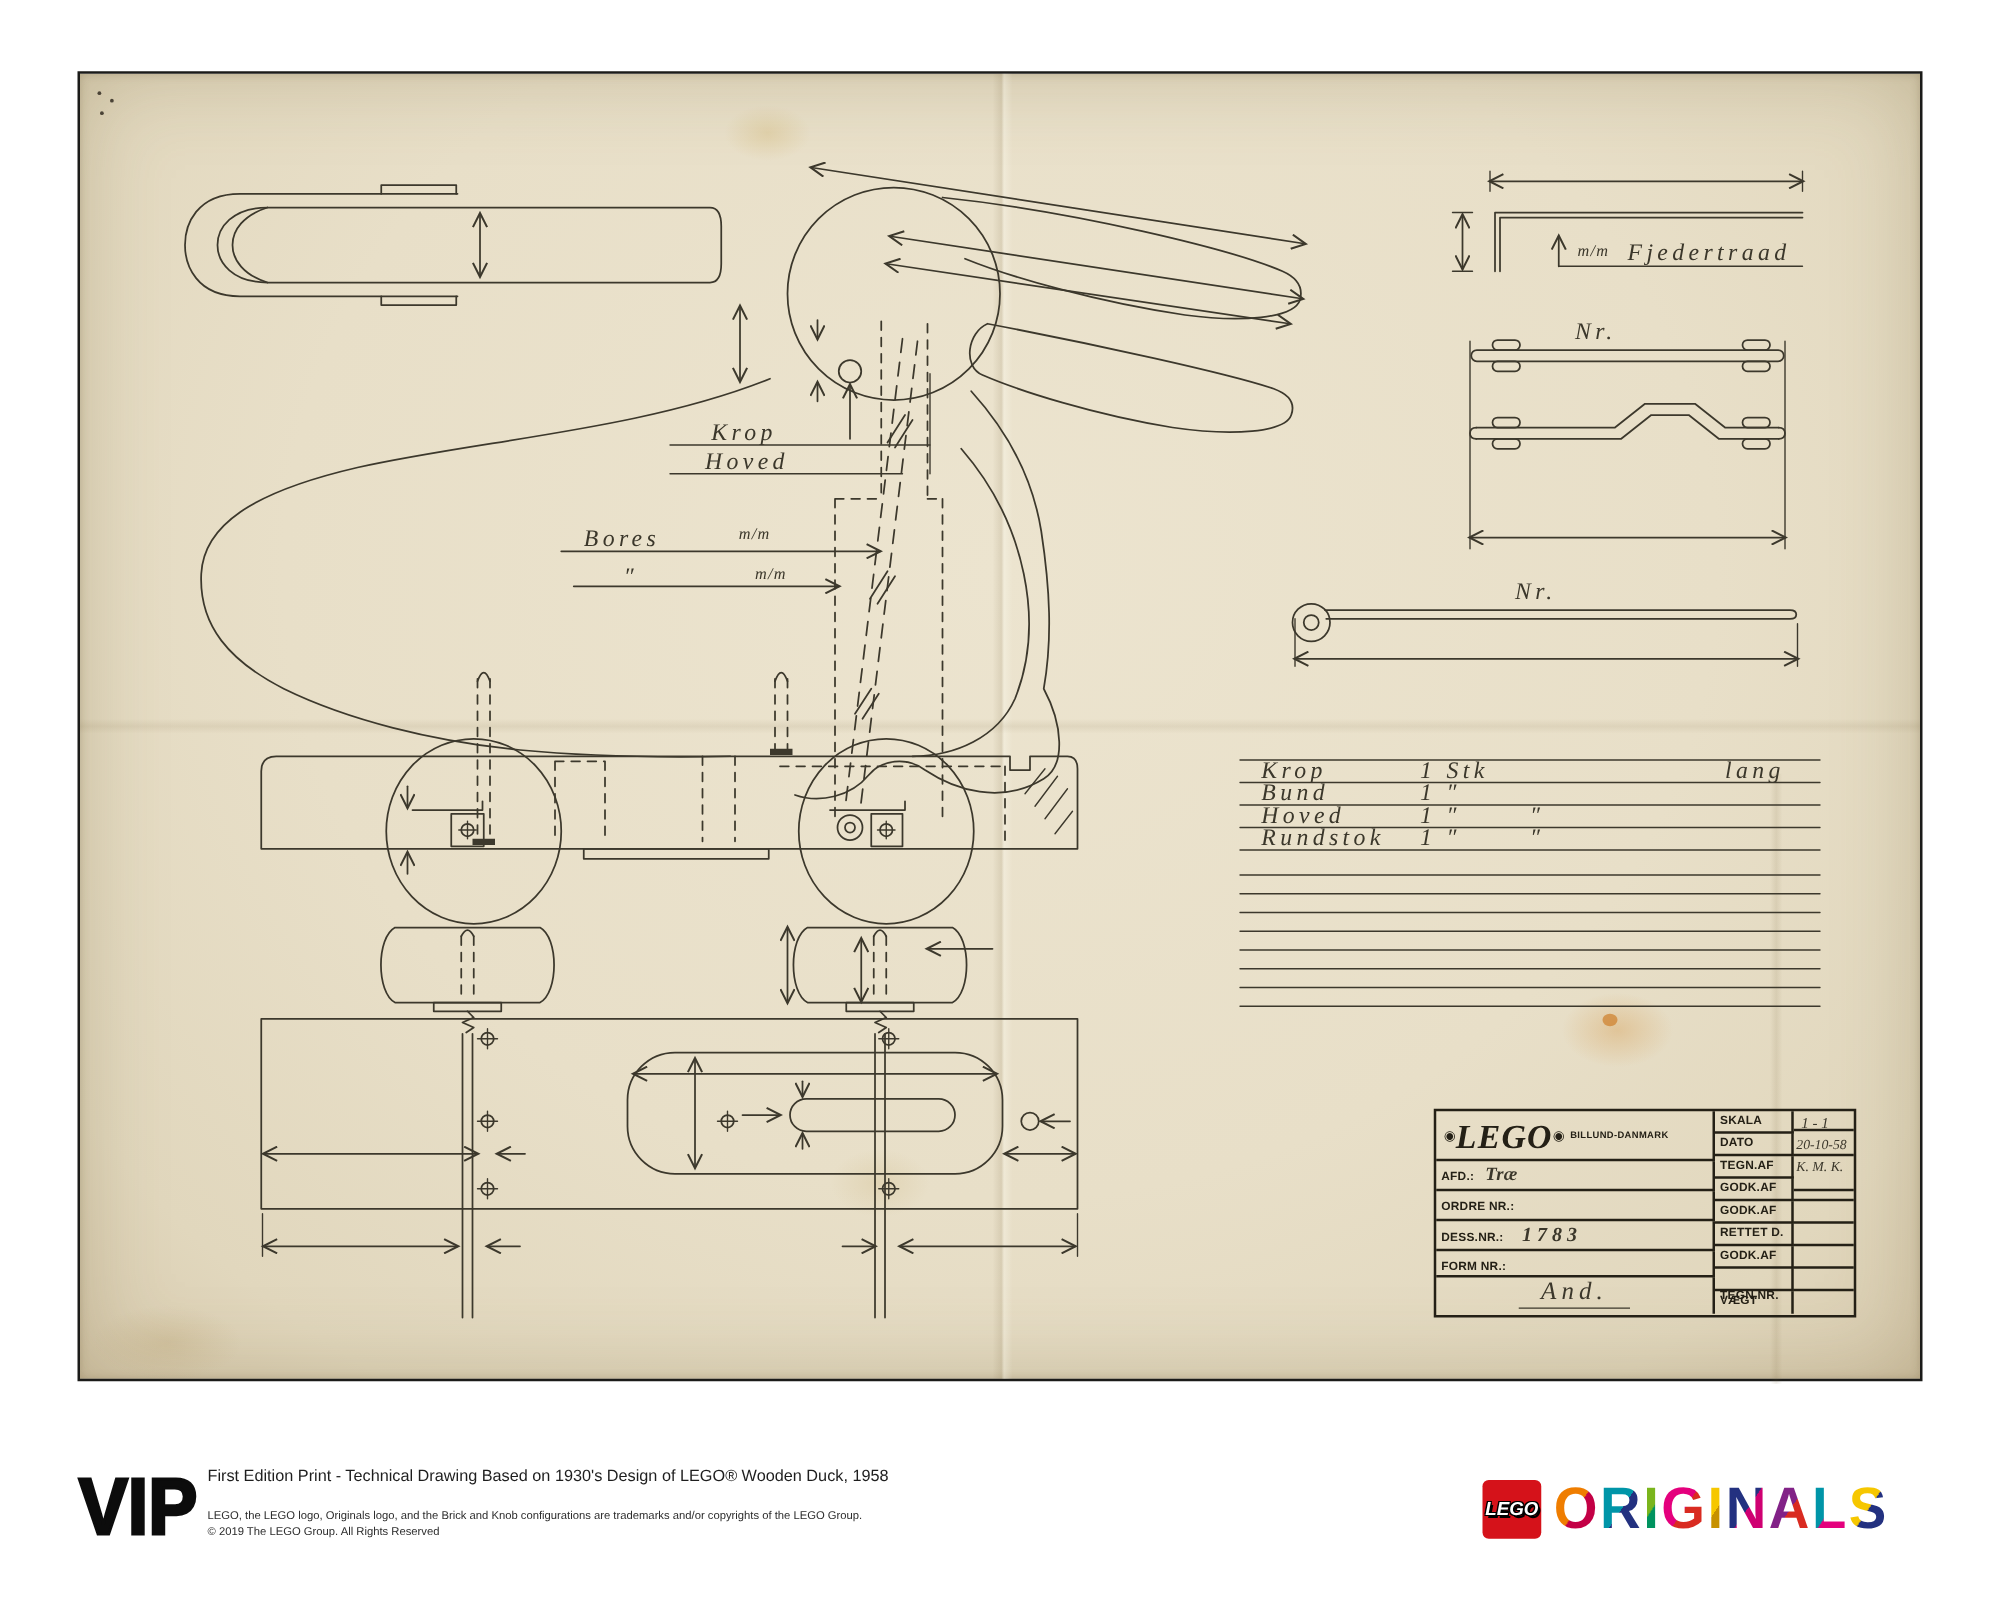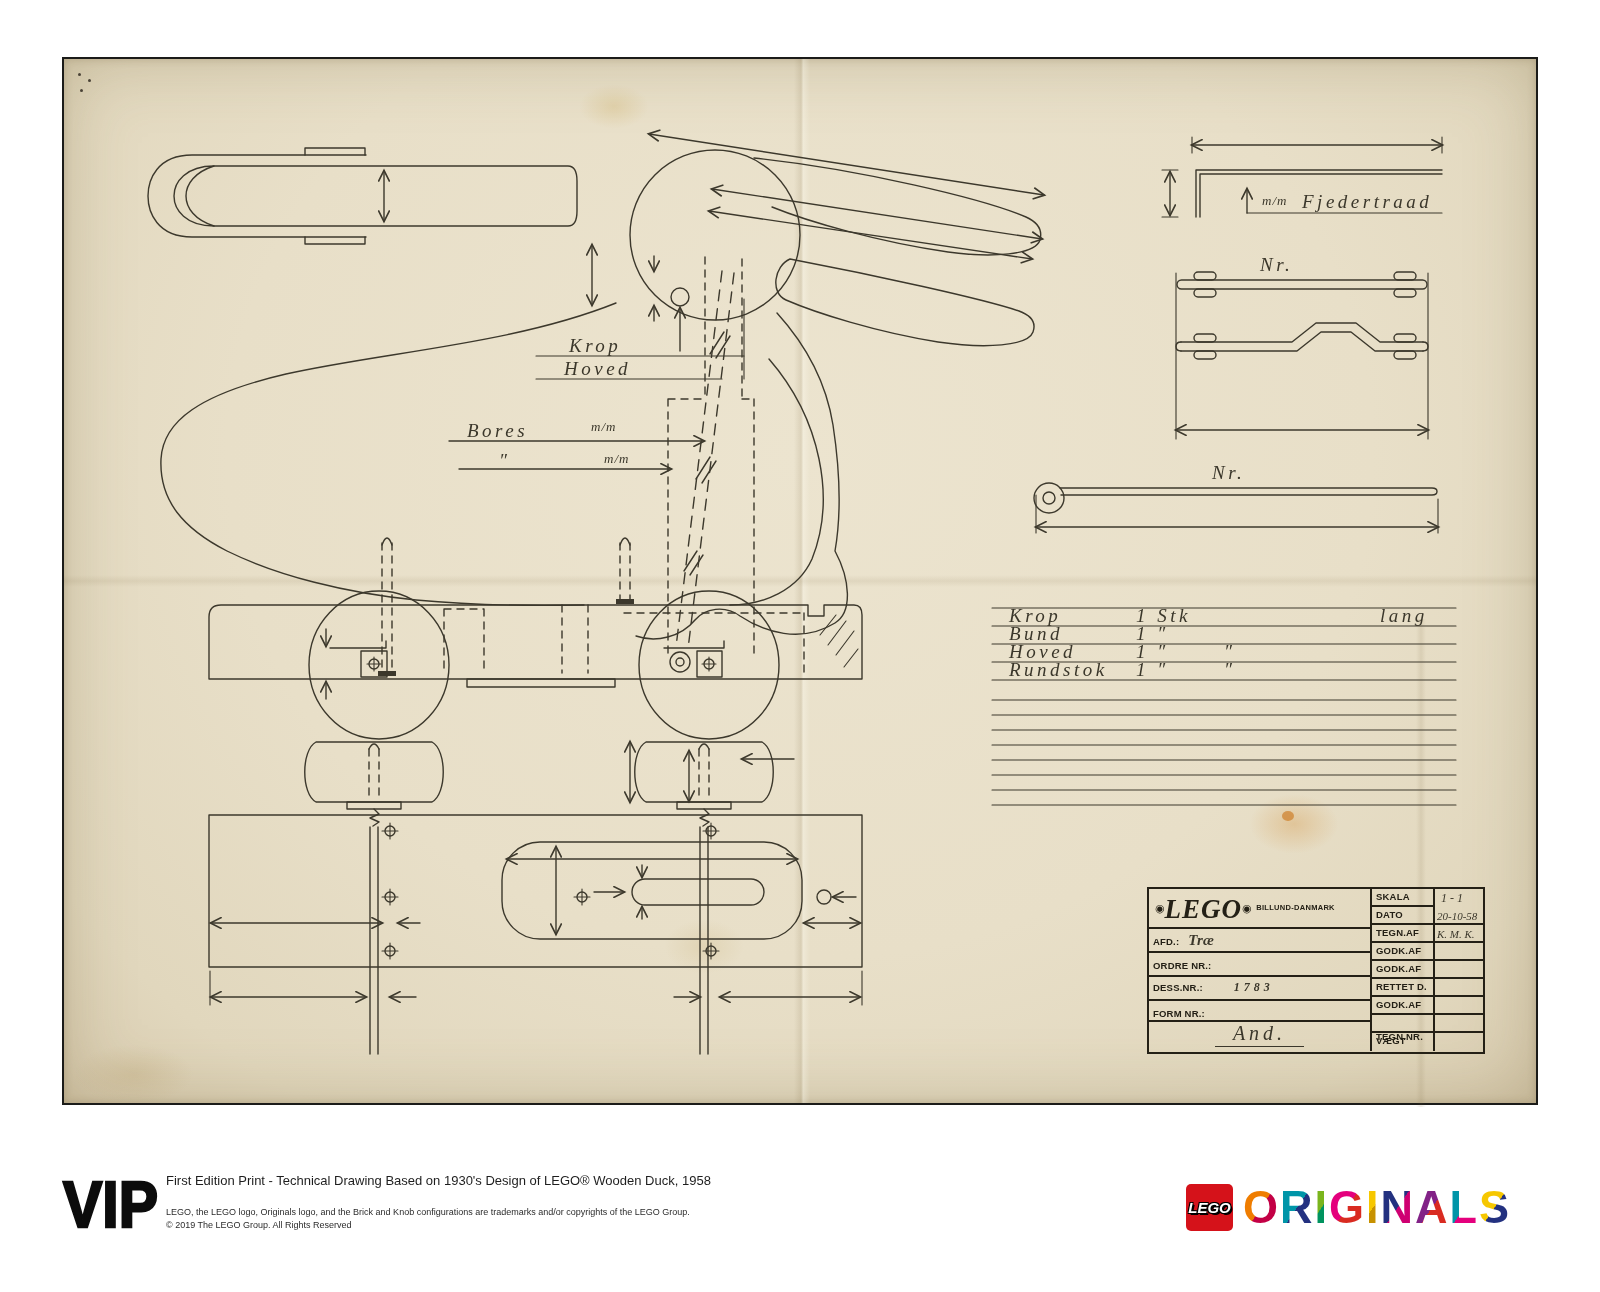--- a/index.html
+++ b/index.html
@@ -284,36 +284,36 @@
       <div class="cell lbl" style="left:0;top:40px;width:223px;height:24px;border-right-width:2px;border-bottom-width:2px">
         <span>AFD.:</span>
         <span class="hwv" style="font-size:15px;margin-left:6px">Træ</span>
       </div>
       <div class="cell lbl" style="left:0;top:64px;width:223px;height:24px;border-right-width:2px;border-bottom-width:2px">
         <span>ORDRE NR.:</span>
         <span class="hwv" style="font-size:15px;margin-left:16px"></span>
       </div>
       <div class="cell lbl" style="left:0;top:88px;width:223px;height:24px;border-right-width:2px;border-bottom-width:2px">
         <span>DESS.NR.:</span>
-        <span class="hwv" style="font-size:12px;margin-left:28px;letter-spacing:4px">1783</span>
+        <span class="hwv" style="font-size:16px;margin-left:12px;letter-spacing:4px">1783</span>
       </div>
       <div class="cell lbl" style="left:0;top:112px;width:223px;height:21px;border-right-width:2px;border-bottom-width:2px">
         <span>FORM NR.:</span>
         <span class="hwv" style="font-size:15px;margin-left:16px"></span>
       </div>
       <div class="cell" style="left:0;top:133px;width:223px;height:29px;border-right-width:2px;text-align:center">
         <span class="hwv sigline" style="font-size:20px;letter-spacing:4px">And.</span>
       </div>
 
       <div class="cell lbl" style="left:223px;top:0px;width:63px;height:18px;border-right-width:2px;border-bottom-width:2px;padding-top:2px"><span>SKALA</span></div>
-      <div class="cell hwv" style="left:286px;top:0px;width:48px;height:36px;border-bottom-width:2px;font-size:12px;padding:2px 0 0 6px"><span>1 - 1</span></div>
+      <div class="cell hwv" style="left:286px;top:0px;width:48px;height:16px;border-bottom-width:2px;font-size:12px;padding:2px 0 0 6px"><span>1 - 1</span></div>
       <div class="cell lbl" style="left:223px;top:18px;width:63px;height:18px;border-right-width:2px;border-bottom-width:2px;padding-top:2px"><span>DATO</span></div>
       <div class="cell hwv" style="left:286px;top:18px;width:48px;height:18px;border-bottom-width:2px;font-size:11px;padding:3px 0 0 2px"><span>20-10-58</span></div>
       <div class="cell lbl" style="left:223px;top:36px;width:63px;height:18px;border-right-width:2px;border-bottom-width:2px;padding-top:2px"><span>TEGN.AF</span></div>
-      <div class="cell hwv" style="left:286px;top:36px;width:48px;height:18px;border-bottom-width:2px;font-size:11px;padding:3px 0 0 2px"><span>K. M. K.</span></div>
+      <div class="cell hwv" style="left:286px;top:36px;width:48px;height:28px;border-bottom-width:2px;font-size:11px;padding:3px 0 0 2px"><span>K. M. K.</span></div>
       <div class="cell lbl" style="left:223px;top:54px;width:63px;height:18px;border-right-width:2px;border-bottom-width:2px;padding-top:2px"><span>GODK.AF</span></div>
       <div class="cell" style="left:286px;top:54px;width:48px;height:18px;border-bottom-width:2px"><span></span></div>
       <div class="cell lbl" style="left:223px;top:72px;width:63px;height:18px;border-right-width:2px;border-bottom-width:2px;padding-top:2px"><span>GODK.AF</span></div>
       <div class="cell" style="left:286px;top:72px;width:48px;height:18px;border-bottom-width:2px"><span></span></div>
       <div class="cell lbl" style="left:223px;top:90px;width:63px;height:18px;border-right-width:2px;border-bottom-width:2px;padding-top:2px"><span>RETTET D.</span></div>
       <div class="cell" style="left:286px;top:90px;width:48px;height:18px;border-bottom-width:2px"><span></span></div>
       <div class="cell lbl" style="left:223px;top:108px;width:63px;height:18px;border-right-width:2px;border-bottom-width:2px;padding-top:2px"><span>GODK.AF</span></div>
       <div class="cell" style="left:286px;top:108px;width:48px;height:18px;border-bottom-width:2px"><span></span></div>
       <div class="cell lbl" style="left:223px;top:126px;width:63px;height:18px;border-right-width:2px;border-bottom-width:2px;padding-top:16px"><span>TEGN.NR.</span></div>
       <div class="cell" style="left:286px;top:126px;width:48px;height:18px;border-bottom-width:2px"><span></span></div>

